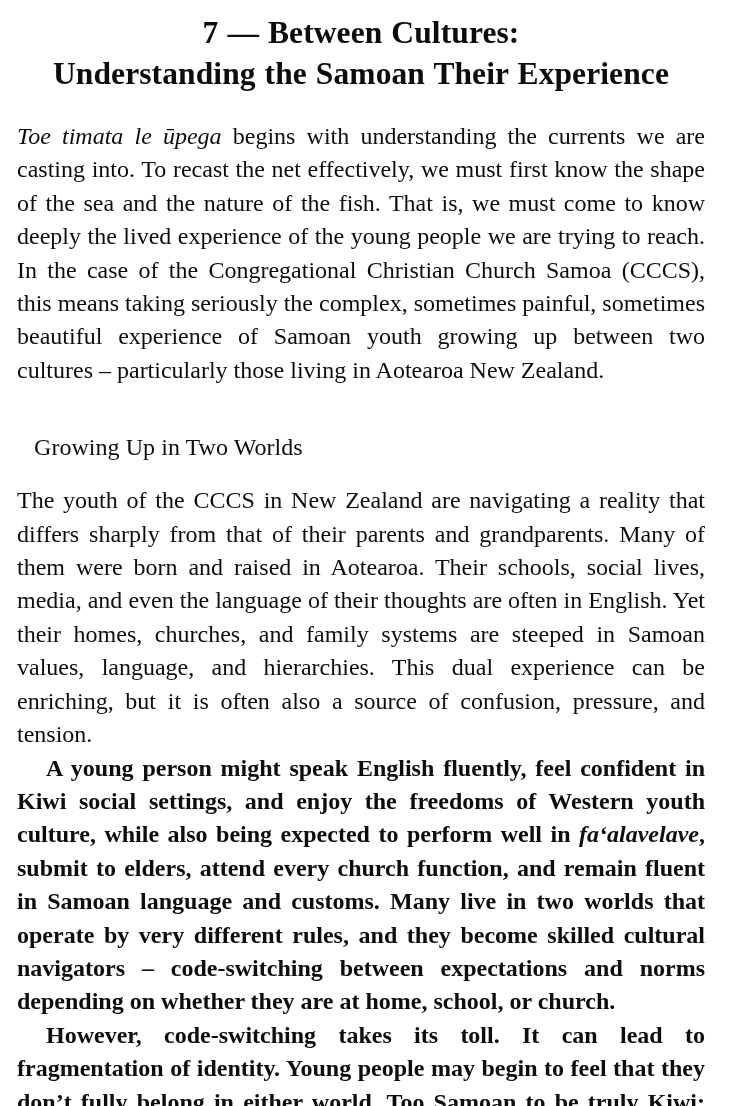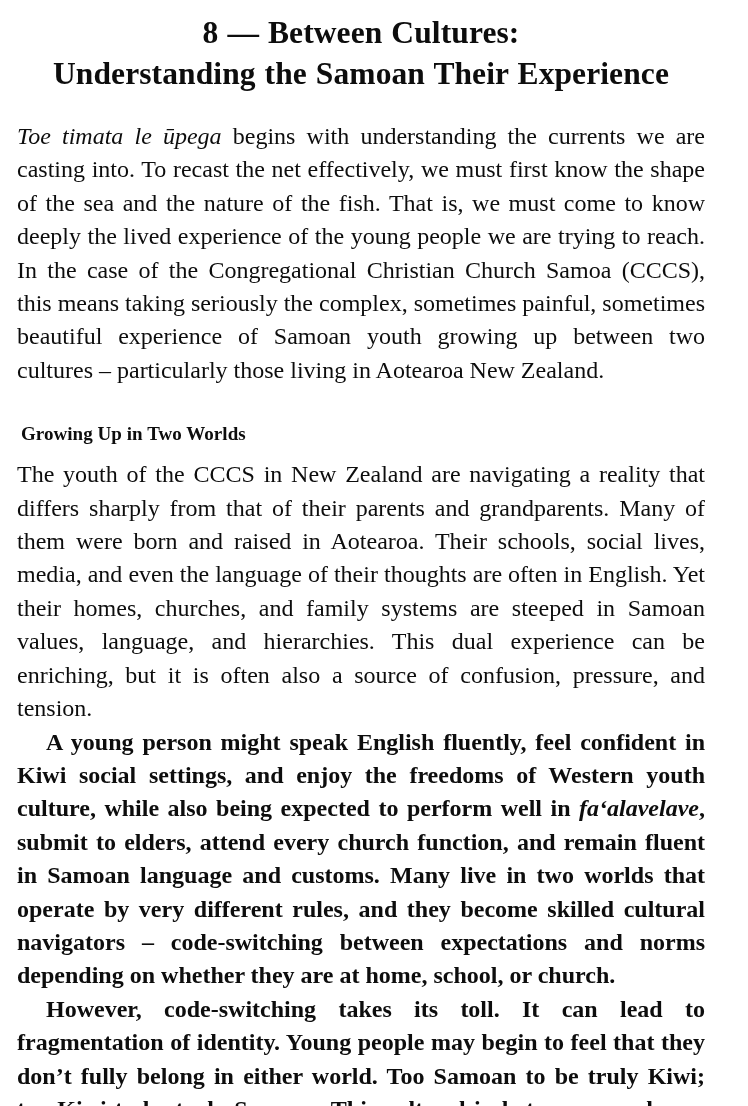--- a/index.html
+++ b/index.html
@@ -57,25 +57,25 @@
     word-spacing: 0px;
   }
   p.first-para {
     margin-top: 26px;
   }
   p.indented {
     text-indent: 29px;
     font-weight: bold;
   }
   h2.section-heading {
-    margin: 4px;
+    margin: 17px;
     padding-top: 27px;
     padding-bottom: 4px;
-    font-size: 19px;
-    font-weight: bold;
+    font-size: 24px;
+    font-weight: normal;
     line-height: 32px;
     text-align: left;
     letter-spacing: 0.05px;
   }
   em, .ital {
     font-style: italic;
   }
   .folio {
     position: absolute;
     left: 0;
@@ -88,21 +88,21 @@
   }
 </style>
 </head>
 <body>
 
 <div class="page">
 
   <div class="content">
 
     <h1 class="chapter-title">
-      <span class="title-line title-line-1">8 — Between Cultures:</span>
+      <span class="title-line title-line-1">7 — Between Cultures:</span>
       <span class="title-line title-line-2">Understanding the Samoan Their Experience</span>
     </h1>
 
     <p class="body-text first-para"><em class="ital">Toe timata le ūpega</em><span> begins with understanding the currents we are casting into. To recast the net effectively, we must first know the shape of the sea and the nature of the fish. That is, we must come to know deeply the lived experience of the young people we are trying to reach. In the case of the Congregational Christian Church Samoa (CCCS), this means taking seriously the complex, sometimes painful, sometimes beautiful experience of Samoan youth growing up between two cultures – particularly those living in Aotearoa New Zealand.</span></p>
 
     <h2 class="section-heading">Growing Up in Two Worlds</h2>
 
     <p class="body-text">The youth of the CCCS in New Zealand are navigating a reality that differs sharply from that of their parents and grandparents. Many of them were born and raised in Aotearoa. Their schools, social lives, media, and even the language of their thoughts are often in English. Yet their homes, churches, and family systems are steeped in Samoan values, language, and hierarchies. This dual experience can be enriching, but it is often also a source of confusion, pressure, and tension.</p>
 
     <p class="body-text indented"><span>A young person might speak English fluently, feel confident in Kiwi social settings, and enjoy the freedoms of Western youth culture, while also being expected to perform well in </span><em class="ital">faʻalavelave</em><span>, submit to elders, attend every church function, and remain fluent in Samoan language and customs. Many live in two worlds that operate by very different rules, and they become skilled cultural navigators – code-switching between expectations and norms depending on whether they are at home, school, or church.</span></p>

